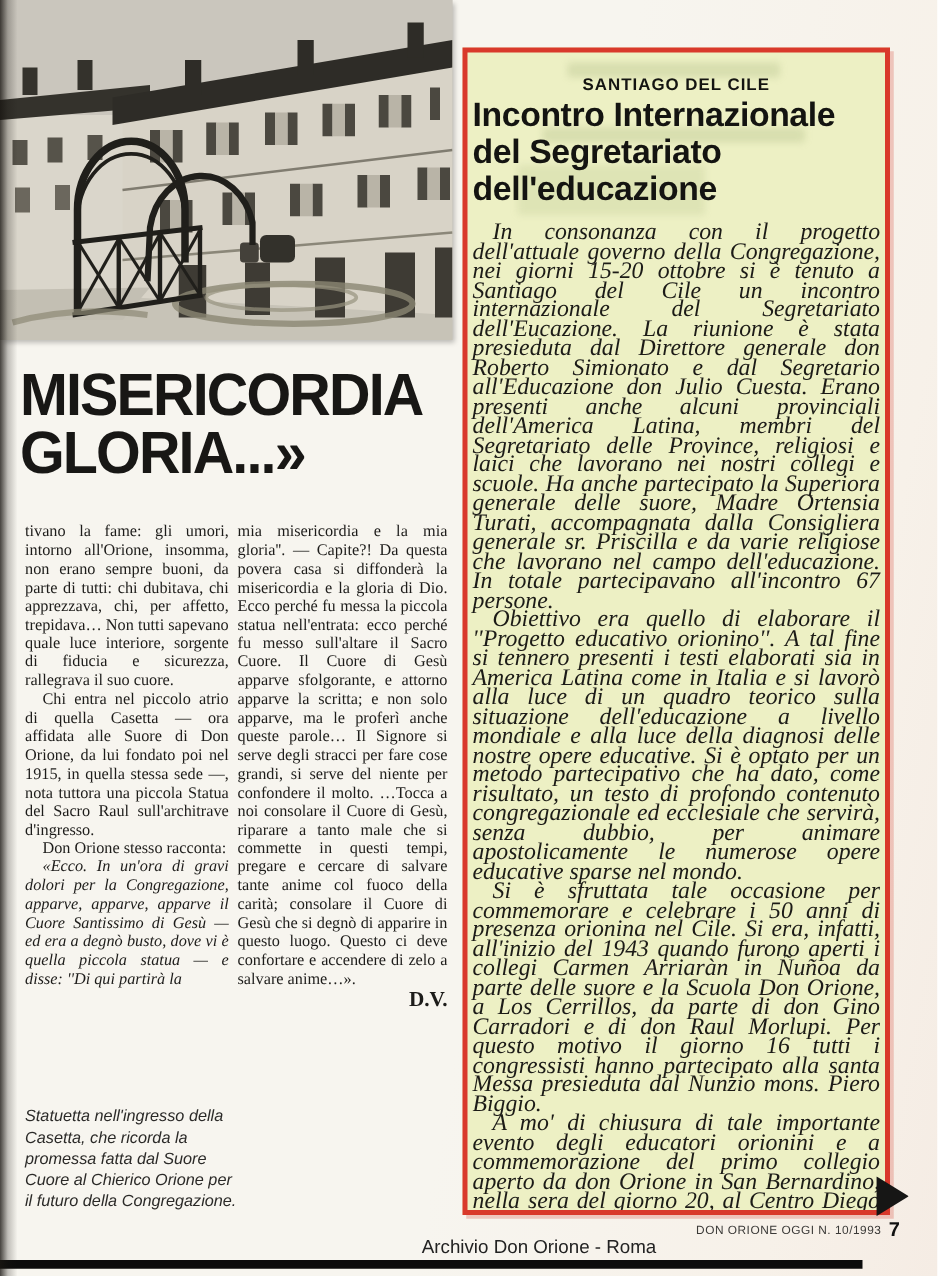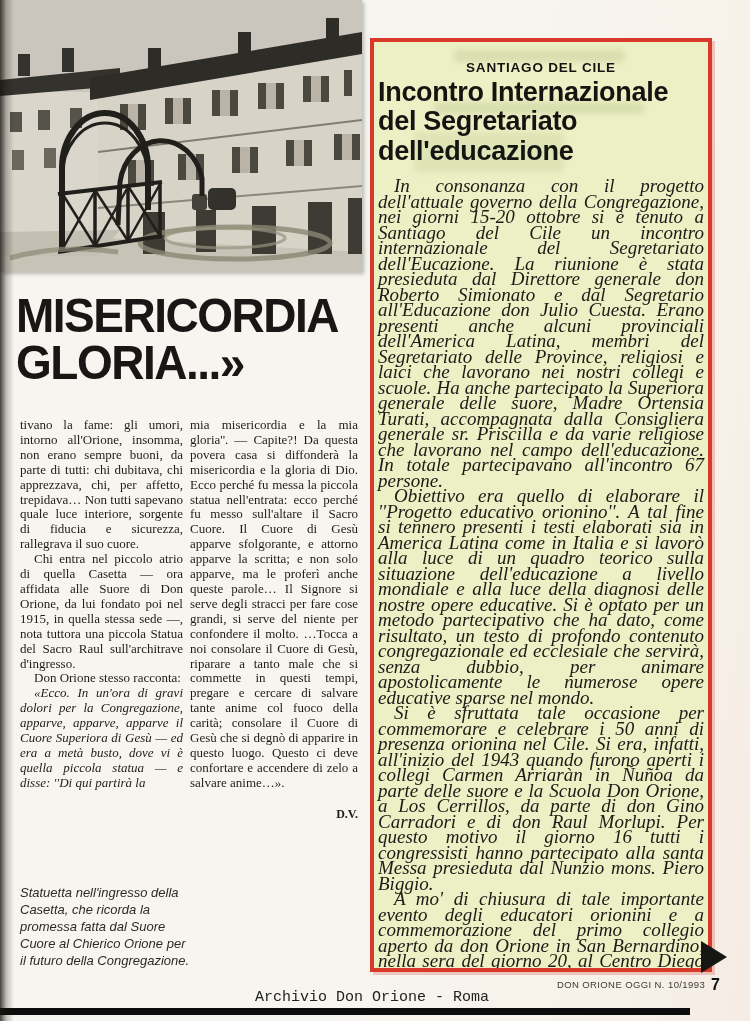--- a/index.html
+++ b/index.html
@@ -20,21 +20,21 @@
   .headline{position:absolute;left:16px;top:294px;width:360px;
     font-family:"Liberation Sans",sans-serif;font-weight:800;font-size:46px;
     line-height:.98;letter-spacing:-1.5px;color:#181715;transform:scaleY(1.04);}
   
   .col{position:absolute;top:418px;text-align:justify;font-size:13px;line-height:14.9px;}
   .col-left{left:20px;width:163px;}
   .col-mid{left:190px;width:168px;}
   .col p{margin:0;}
   .col p.indent{text-indent:14px;}
   .col p.ital{font-style:italic;}
-  .signature{margin-top:16px;text-align:right;font-weight:bold;font-size:12px;}
+  .signature{margin-top:2px;text-align:right;font-weight:bold;font-size:17px;}
   
   .caption{position:absolute;left:20px;top:884px;width:172px;
     font-family:"Liberation Sans",sans-serif;font-style:italic;
     font-size:13px;line-height:17px;color:#2b2a28;}
   
   .box{position:absolute;left:370px;top:38px;width:342px;height:934px;
     box-sizing:border-box;border:4px solid #d9392b;background:#edf0c4;
     padding:10px 4px 8px;overflow:hidden;
     box-shadow:3px 3px 0 rgba(210,60,45,.25);}
   .ghost{position:absolute;background:rgba(140,160,100,.22);filter:blur(3px);border-radius:3px;}
@@ -49,22 +49,22 @@
   .box-body p{margin:0;font-style:italic;font-size:19px;line-height:15.5px;
     text-align:justify;text-indent:16px;color:#1c1b17;}
   .segue{margin-top:4px;text-align:right;font-style:normal;font-size:14px;color:#1c1b17;}
   
   .arrow{position:absolute;left:701px;top:941px;width:26px;height:32px;background:#161615;
     clip-path:polygon(0 0,100% 50%,0 100%);}
   .footer-right{position:absolute;left:470px;top:976px;width:250px;text-align:right;
     font-family:"Liberation Sans",sans-serif;color:#3b3a38;font-size:9.5px;letter-spacing:.4px;}
   .footer-right .pagenum{font-size:16px;font-weight:800;color:#111;letter-spacing:0;
     margin-left:6px;vertical-align:-2px;}
-  .archive{position:absolute;left:255px;top:989px;width:270px;text-align:left;
-    font-family:Liberation Mono, monospace;font-size:15px;color:#222;}
+  .archive{position:absolute;left:255px;top:989px;width:270px;text-align:right;
+    font-family:Liberation Sans, sans-serif;font-size:15px;color:#222;}
   .bottom-bar{position:absolute;left:0;top:1008px;width:690px;height:7px;background:#0c0c0c;}
 </style>
 </head>
 <body>
 
 <div class="page">
 
   <div class="photo">
     <svg width="362" height="272" viewBox="0 0 362 272">
       <rect x="0" y="0" width="362" height="272" fill="#cac6bd"></rect>
@@ -170,21 +170,21 @@
 
   <div class="headline">
     <div>MISERICORDIA</div>
     <div>GLORIA...»</div>
   </div>
 
   <div class="col col-left">
     <p>tivano la fame: gli umori, intorno all'Orione, insomma, non erano sempre buoni, da parte di tutti: chi dubitava, chi apprezzava, chi, per affetto, trepidava… Non tutti sapevano quale luce interiore, sorgente di fiducia e sicurezza, rallegrava il suo cuore.</p>
     <p class="indent">Chi entra nel piccolo atrio di quella Casetta — ora affidata alle Suore di Don Orione, da lui fondato poi nel 1915, in quella stessa sede —, nota tuttora una piccola Statua del Sacro Raul sull'architrave d'ingresso.</p>
     <p class="indent">Don Orione stesso racconta:</p>
-    <p class="indent ital">«Ecco. In un'ora di gravi dolori per la Congregazione, apparve, apparve, apparve il Cuore Superiora di Gesù — ed era a metà busto, dove vi è quella piccola statua — e disse: ''Di qui partirà la</p>
+    <p class="indent ital">«Ecco. In un'ora di gravi dolori per la Congregazione, apparve, apparve, apparve il Cuore Santissimo di Gesù — ed era a degnò busto, dove vi è quella piccola statua — e disse: ''Di qui partirà la</p>
   </div>
 
   <div class="col col-mid">
     <p>mia misericordia e la mia gloria''. — Capite?! Da questa povera casa si diffonderà la misericordia e la gloria di Dio. Ecco perché fu messa la piccola statua nell'entrata: ecco perché fu messo sull'altare il Sacro Cuore. Il Cuore di Gesù apparve sfolgorante, e attorno apparve la scritta; e non solo apparve, ma le proferì anche queste parole… Il Signore si serve degli stracci per fare cose grandi, si serve del niente per confondere il molto. …Tocca a noi consolare il Cuore di Gesù, riparare a tanto male che si commette in questi tempi, pregare e cercare di salvare tante anime col fuoco della carità; consolare il Cuore di Gesù che si degnò di apparire in questo luogo. Questo ci deve confortare e accendere di zelo a salvare anime…».</p>
     <div class="signature">D.V.</div>
   </div>
 
   <div class="caption">Statuetta nell'ingresso della Casetta, che ricorda la promessa fatta dal Suore Cuore al Chierico Orione per il futuro della Congregazione.</div>
 
   <div class="box">

